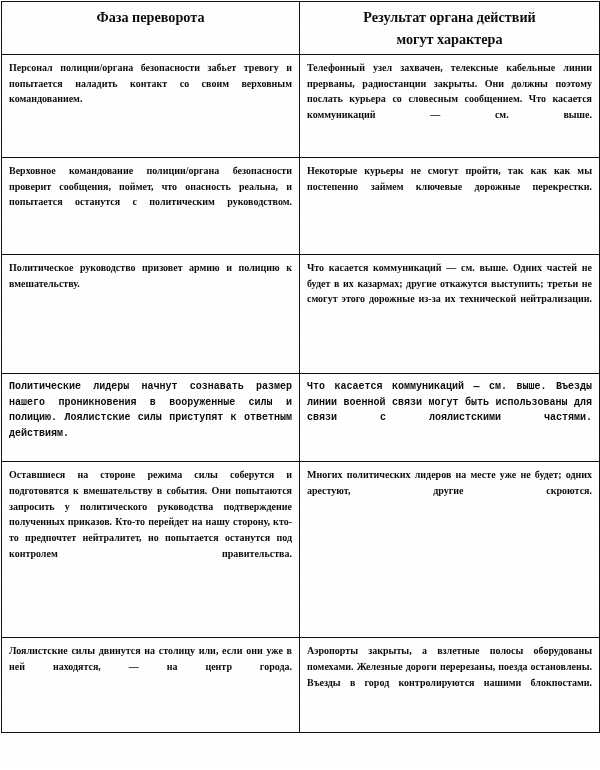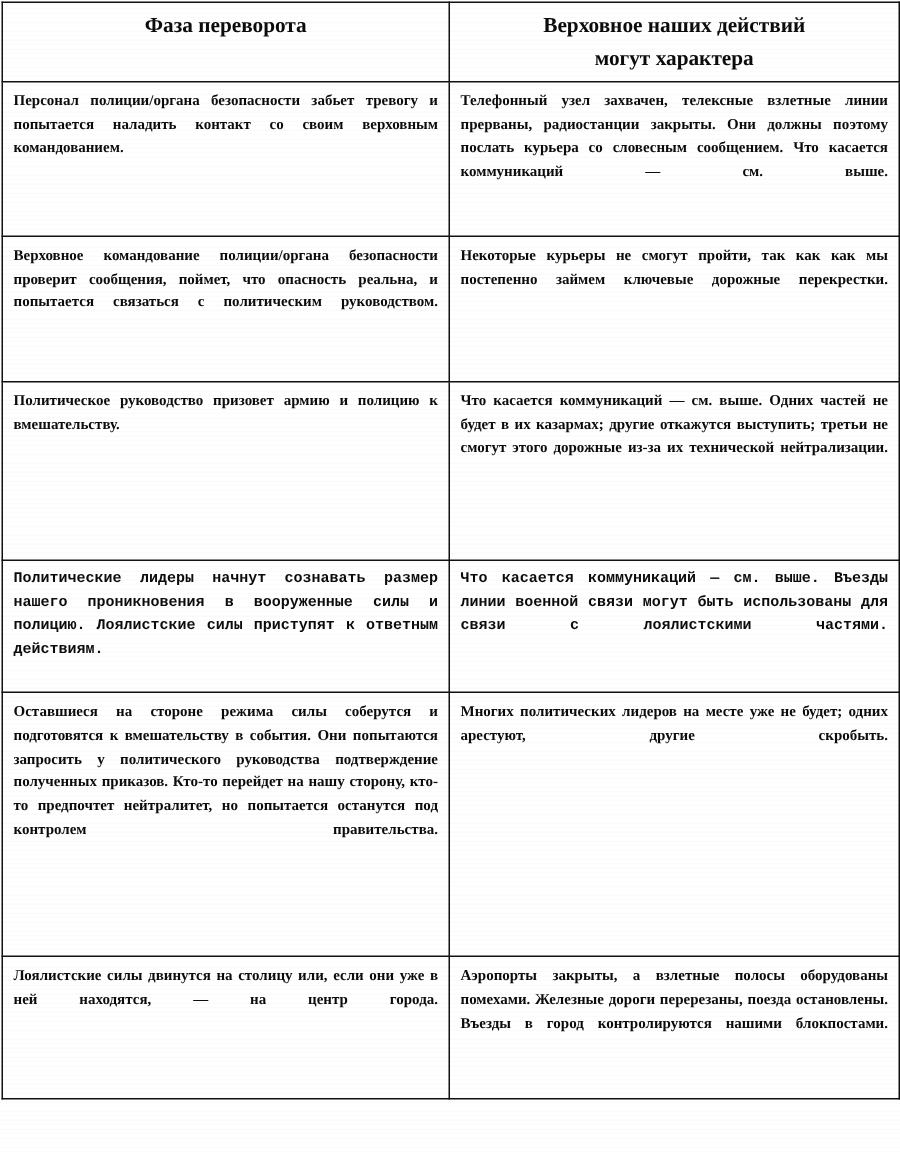--- a/index.html
+++ b/index.html
@@ -105,40 +105,40 @@
       <col class="c-left">
       <col class="c-right">
     </colgroup>
 
     <thead>
       <tr>
         <th class="hdr">
           <span class="hdr-line">Фаза переворота</span>
         </th>
         <th class="hdr">
-          <span class="hdr-line">Верховное наших действий</span>
+          <span class="hdr-line">Результат органа действий</span>
           <span class="hdr-line">могут характера</span>
         </th>
       </tr>
     </thead>
 
     <tbody>
 
       <tr class="r1">
         <td class="cell left">
           <p>Персонал полиции/органа безопасности забьет тревогу и попытается наладить кон­такт со своим верховным командованием.</p>
         </td>
         <td class="cell right">
-          <p>Телефонный узел захвачен, телексные взлетные линии прерваны, радиостанции закрыты. Они должны поэтому послать курьера со словесным сообщением. Что касается коммуникаций — см. выше.</p>
+          <p>Телефонный узел захвачен, телексные кабельные линии прерваны, радиостанции закрыты. Они должны поэтому послать курьера со словесным сообщением. Что касается коммуникаций — см. выше.</p>
         </td>
       </tr>
 
       <tr class="r2">
         <td class="cell left">
-          <p>Верховное командование полиции/органа безопасности проверит сообщения, пой­мет, что опасность реальна, и попытается связаться с политическим руководством.</p>
+          <p>Верховное командование полиции/органа безопасности проверит сообщения, пой­мет, что опасность реальна, и попытается останутся с политическим руководством.</p>
         </td>
         <td class="cell right">
           <p>Некоторые курьеры не смогут пройти, так как как мы постепенно займем ключевые дорожные перекрестки.</p>
         </td>
       </tr>
 
       <tr class="r3">
         <td class="cell left">
           <p>Политическое руководство призовет армию и полицию к вмешательству.</p>
         </td>
@@ -154,21 +154,21 @@
         <td class="cell right">
           <p>Что касается коммуникаций — см. выше. Въезды линии военной связи могут быть использованы для связи с лоялистскими частями.</p>
         </td>
       </tr>
 
       <tr class="r5">
         <td class="cell left">
           <p>Оставшиеся на стороне режима силы собе­рутся и подготовятся к вмешательству в события. Они попытаются запросить у политического руководства подтвер­ждение полученных приказов. Кто-то перейдет на нашу сторону, кто-то предпо­чтет нейтралитет, но попытается останутся под контролем правительства.</p>
         </td>
         <td class="cell right">
-          <p>Многих политических лидеров на месте уже не будет; одних арестуют, другие скро­быть.</p>
+          <p>Многих политических лидеров на месте уже не будет; одних арестуют, другие скро­ются.</p>
         </td>
       </tr>
 
       <tr class="r6">
         <td class="cell left">
           <p>Лоялистские силы двинутся на столицу или, если они уже в ней находятся, — на центр города.</p>
         </td>
         <td class="cell right">
           <p>Аэропорты закрыты, а взлетные полосы оборудованы помехами. Железные дороги перерезаны, поезда остановлены. Въезды в город контролируются нашими блокпо­стами.</p>
         </td>

